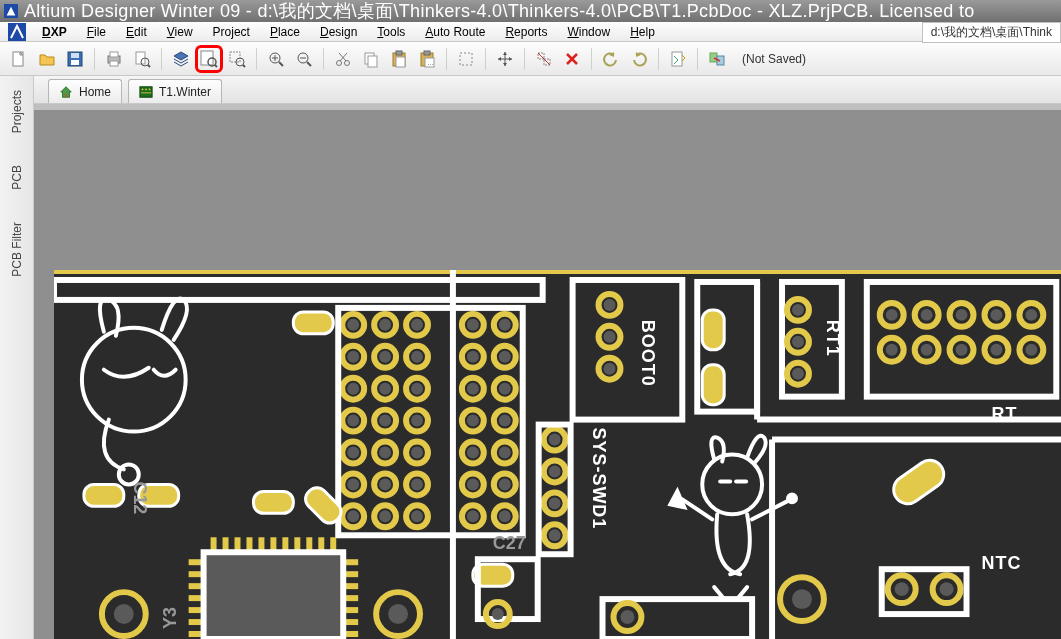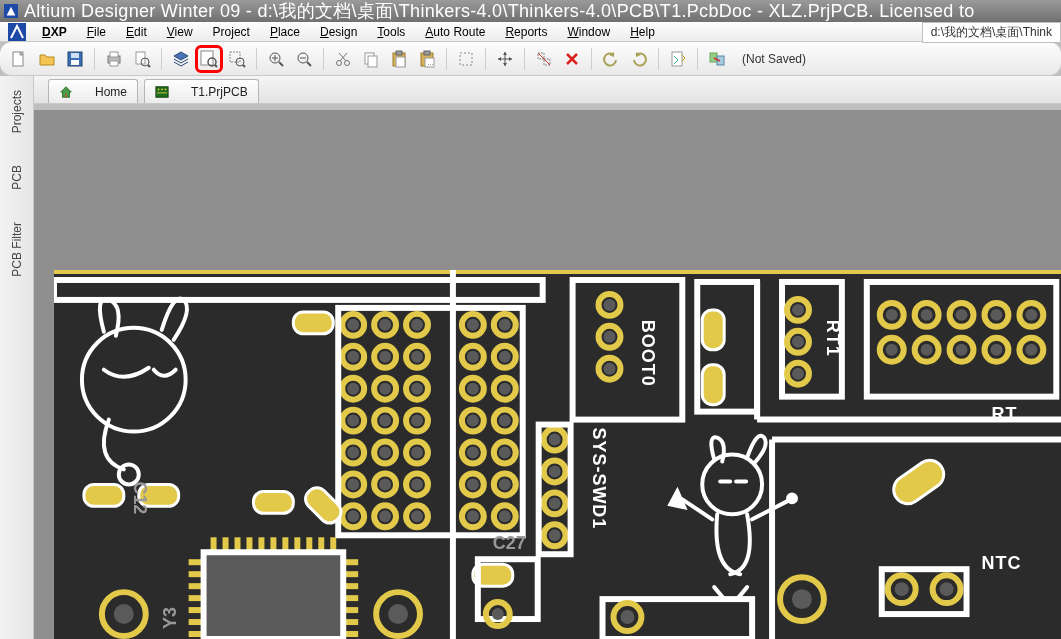--- a/index.html
+++ b/index.html
@@ -11,30 +11,30 @@
   .titlebar span.t { white-space: nowrap; overflow: hidden; text-overflow: clip; }
 
   
   .menubar { height: 20px; background: linear-gradient(#fdfdfd,#ececec); border-top:1px solid #fff; border-bottom:1px solid #c9c9c9; display:flex; align-items:center; padding-left:8px; }
   .dxp-ico { width:18px; height:18px; margin-right:6px; }
   .menu-item { padding: 3px 10px; color:#000; cursor:default; position:relative; }
   .menu-item u { text-decoration: underline; }
   .menu-path { margin-left:auto; padding:1px 8px; background:#fff; border:1px solid #c0c0c0; color:#333; white-space:nowrap; overflow:hidden; max-width:180px; }
 
   
-  .toolbar { height: 34px; background: linear-gradient(#fdfdfd,#e9e9e9); border-bottom:1px solid #c9c9c9; display:flex; align-items:center; padding:0 6px; gap:2px;border-radius:12px; }
+  .toolbar { height: 34px; background: linear-gradient(#fdfdfd,#e9e9e9); border-bottom:1px solid #c9c9c9; display:flex; align-items:center; padding:0 6px; gap:2px; }
   .tbtn { width:26px; height:26px; display:flex; align-items:center; justify-content:center; border:1px solid transparent; border-radius:2px; position:relative; }
   .tsep { width:1px; height:22px; background:#cfcfcf; margin:0 4px; }
   .highlight { position:relative; }
   .highlight::after { content:""; position:absolute; inset:-2px; border:3px solid #f00; border-radius:6px; pointer-events:none; }
   .not-saved { margin-left:10px; color:#333; }
 
   
   .tabrow { height:28px; background:linear-gradient(#f5f5f5,#e3e3e3); border-bottom:1px solid #c9c9c9; display:flex; align-items:flex-end; padding-left:48px; gap:6px; }
-  .tab { height:24px; padding:0 10px; display:flex; align-items:center; gap:22px; background:linear-gradient(#fefefe,#ececec); border:1px solid #b5b5b5; border-bottom:none; border-radius:3px 3px 0 0; color:#222; }
+  .tab { height:24px; padding:0 10px; display:flex; align-items:center; gap:6px; background:linear-gradient(#fefefe,#ececec); border:1px solid #b5b5b5; border-bottom:none; border-radius:3px 3px 0 0; color:#222; }
   .tab svg { width:14px; height:14px; }
 
   
   .sidepanels { position:absolute; left:0; top:76px; width:34px; height:calc(639px - 76px); background:linear-gradient(90deg,#f2f2f2,#e6e6e6); border-right:1px solid #c9c9c9; display:flex; flex-direction:column; align-items:center; padding-top:8px; gap:20px; }
   .vlabel { writing-mode: vertical-rl; transform: rotate(180deg); color:#444; padding:6px 2px; cursor:default; }
 
   
   .workspace { position:absolute; left:34px; top:110px; right:0; bottom:0; background:#8f8f8f; overflow:hidden; }
   .pcb { position:absolute; left:20px; top:160px; right:0; bottom:0; background:#2b2b2b; }
   .pad-ring { fill:none; stroke:#e3c94a; stroke-width:6; }
@@ -249,21 +249,21 @@
     <span>Home</span>
   </div>
   <div class="tab">
     <svg viewBox="0 0 16 16">
         <rect x="1" y="2" width="14" height="12" fill="#1c6d1c" stroke="#0c3d0c"></rect>
         <circle cx="4" cy="5" r="1" fill="#e6c84a"></circle>
         <circle cx="8" cy="5" r="1" fill="#e6c84a"></circle>
         <circle cx="12" cy="5" r="1" fill="#e6c84a"></circle>
         <line x1="2" y1="9" x2="14" y2="9" stroke="#e6c84a"></line>
       </svg>
-    <span>T1.PrjPCB</span>
+    <span>T1.Winter</span>
   </div>
 </div>
 
 <div class="sidepanels">
   <div class="vlabel">Projects</div>
   <div class="vlabel">PCB</div>
   <div class="vlabel">PCB Filter</div>
 </div>
 
 <div class="workspace">

